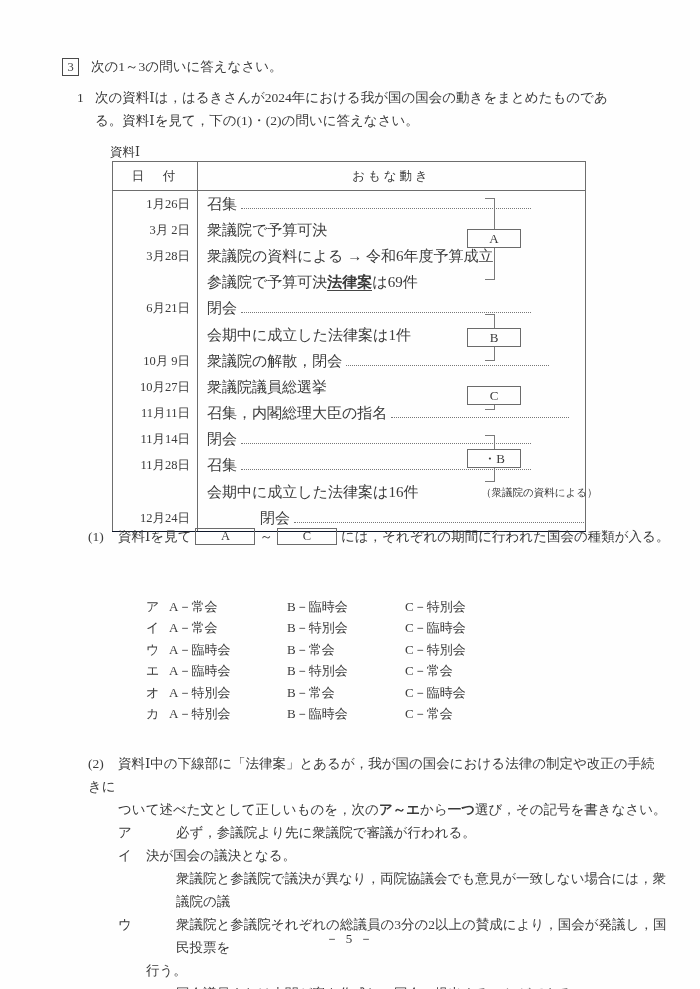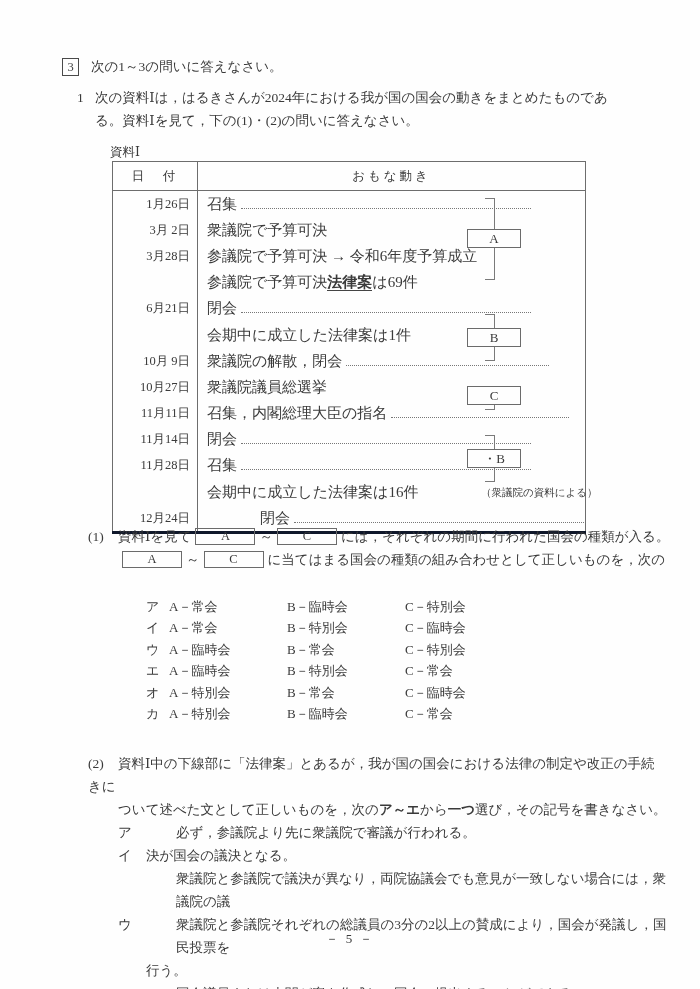--- a/index.html
+++ b/index.html
@@ -92,21 +92,21 @@
     font-size: 15px;
     white-space: nowrap;
   }
   table.chart tr td { border-left: none; border-right: none; }
   table.chart tr td.date { border-left: 1px solid #6d6d6d; border-right: 1px solid #6d6d6d; }
   table.chart tr td.event { border-right: 1px solid #6d6d6d; }
   table.chart tr td { border-bottom: none; border-top: none; }
   table.chart thead th { border-bottom: 1px solid #6d6d6d; }
   table.chart thead th.col-date { border-left: 1px solid #6d6d6d; border-right: 1px solid #6d6d6d; }
   table.chart thead th.col-event { border-right: 1px solid #6d6d6d; }
-  table.chart tbody tr:last-child td { border-bottom: 3px solid #0f172a; text-align: right; }
+  table.chart tbody tr:last-child td { border-bottom: 1px solid #0f172a; text-align: right; }
 
   .leader {
     display: inline-block;
     border-bottom: 1px dotted #777;
     height: 9px;
     margin: 0 0 0 4px;
     vertical-align: baseline;
   }
   .underline-word {
     border-bottom: 1px solid #444;
@@ -215,21 +215,21 @@
         <tr>
           <td class="date">1月26日</td>
           <td class="event"><span>召集</span><span class="leader" style="width:290px"></span></td>
         </tr>
         <tr>
           <td class="date">3月 2日</td>
           <td class="event">衆議院で予算可決</td>
         </tr>
         <tr>
           <td class="date">3月28日</td>
-          <td class="event">参議院で予算可決 → 令和6年度予算成立</td>
+          <td class="event">衆議院の資料による → 令和6年度予算成立</td>
         </tr>
         <tr>
           <td class="date"></td>
           <td class="event"><span>参議院で予算可決</span><span class="underline-word">法律案</span><span>は69件</span></td>
         </tr>
         <tr>
           <td class="date">6月21日</td>
           <td class="event"><span>閉会</span><span class="leader" style="width:290px"></span></td>
         </tr>
         <tr>
@@ -278,23 +278,20 @@
 
     <div class="bracket" style="left:373px; top:274px; height:45px;"></div>
     <div class="letter-box" style="left:355px; top:288px; width:52px;">・B</div>
   </div>
 
   <div class="source-note">（衆議院の資料による）</div>
 
   <div class="qblock q1">
     <span class="ln">
       <span class="marker">(1)</span><span>資料Ⅰを見て</span><span class="inline-box">A</span><span>～</span><span class="inline-box">C</span><span>には，それぞれの期間に行われた国会の種類が入る。</span>
-    </span>
-    <span class="ln hang">
-      <span class="inline-box">A</span><span>～</span><span class="inline-box">C</span><span>に当てはまる国会の種類の組み合わせとして正しいものを，次の</span>
     </span>
   </div>
 
   <div class="choices6">
     <div class="row">
         <span class="mk">ア</span>
         <span class="c">A－常会</span>
         <span class="c">B－臨時会</span>
         <span class="c">C－特別会</span>
       </div>

